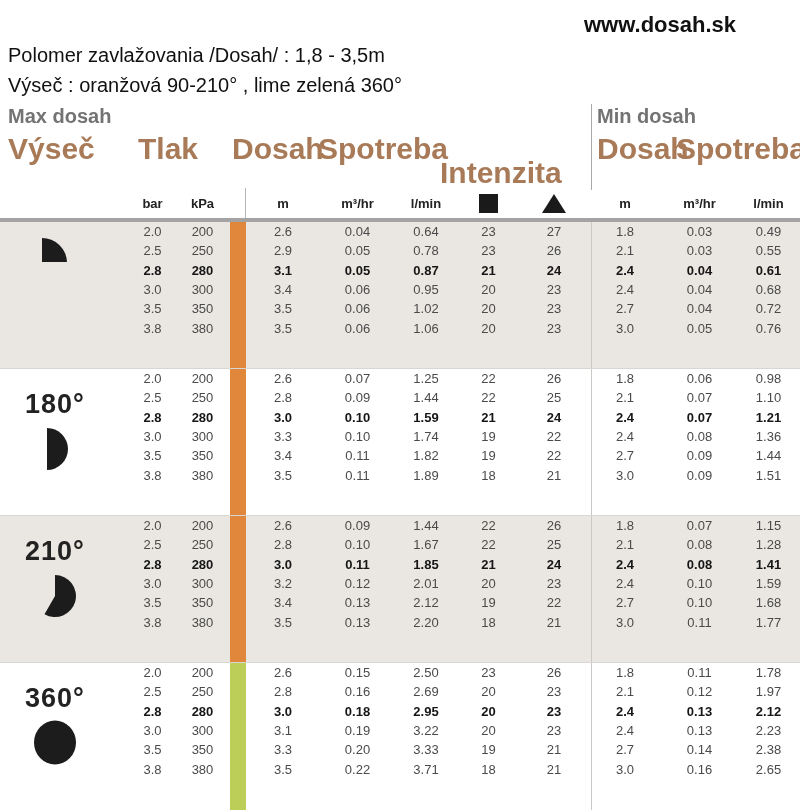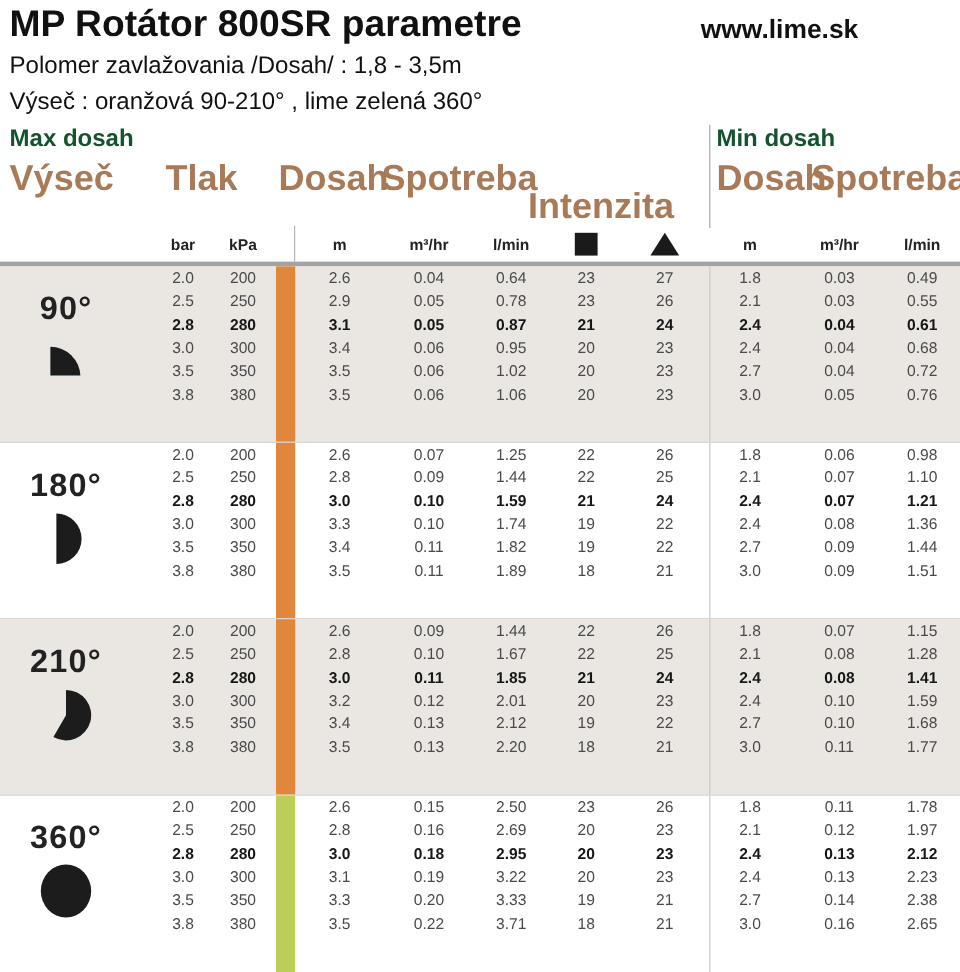--- a/index.html
+++ b/index.html
@@ -2,21 +2,21 @@
 <html><head>
 <meta charset="utf-8">
 <style>
   html,body{margin:0;padding:0;background:#fff;}
   .page{position:relative;width:800px;height:810px;background:#ffffff;overflow:hidden;
         font-family:"Liberation Sans",sans-serif;color:#111;}
   .title{position:absolute;left:8px;top:2px;font-size:31px;font-weight:bold;white-space:nowrap;}
   .website{position:absolute;left:584px;top:12px;font-size:22px;font-weight:bold;white-space:nowrap;}
   .sub{position:absolute;left:8px;font-size:20px;font-weight:normal;white-space:nowrap;}
   .sub1{top:44px;} .sub2{top:74px;}
-  .group-hdr{position:absolute;font-size:20px;font-weight:bold;color:#14532d;white-space:nowrap;}
+  .group-hdr{position:absolute;font-size:20px;font-weight:bold;color:#737373;white-space:nowrap;}
   .maxd{left:8px;top:105px;} .mind{left:597px;top:105px;}
   .colhead{position:absolute;top:132px;font-size:30px;font-weight:bold;color:#a87a58;white-space:nowrap;}
   .ch-vysec{left:8px;} .ch-tlak{left:138px;} .ch-dosah{left:232px;} .ch-spotreba{left:318px;}
   .ch-intenzita{left:440px;margin-top:24px;} .ch-mdosah{left:597px;} .ch-mspotreba{left:676px;}
   .hdr-divider{position:absolute;left:591px;top:104px;width:1px;height:86px;background:#a9a9a9;}
   .grid12{display:grid;grid-template-columns:130px 45px 55px 16px 74px 75px 62px 63px 68px 74px 75px 63px;}
   .units{position:absolute;top:188px;left:0;width:800px;height:34px;align-items:center;
          border-bottom:4px solid #a3a3a3;box-sizing:border-box;}
   .u{text-align:center;font-size:13px;font-weight:bold;color:#222;}
   .stripe-head{border-right:1px solid #b5b5b5;height:100%;}
@@ -34,22 +34,21 @@
   .angleicon{margin-top:5px;line-height:0;}
   .rows{position:absolute;left:0;top:0;width:800px;height:116px;display:grid;grid-template-rows:repeat(6,1fr);}
   .trow{align-items:center;}
   .c{text-align:center;font-size:13px;color:#4a4a4a;}
   .trow.boldrow .c{font-weight:bold;color:#161616;}
 </style>
 </head>
 <body>
 
 <div class="page">
-  <div class="title">MP Rotátor 800SR parametre</div>
-  <div class="website">www.lime.sk</div>
+  <div class="website">www.dosah.sk</div>
   <div class="sub sub1">Polomer zavlažovania /Dosah/ : 1,8 - 3,5m</div>
   <div class="sub sub2">Výseč : oranžová 90-210° , lime zelená 360°</div>
 
   <div class="group-hdr maxd">Max dosah</div>
   <div class="group-hdr mind">Min dosah</div>
   <div class="hdr-divider"></div>
 
   <div class="colhead ch-vysec">Výseč</div>
   <div class="colhead ch-tlak">Tlak</div>
   <div class="colhead ch-dosah">Dosah</div>
@@ -161,21 +160,20 @@
             <div class="c">0.06</div>
             <div class="c">1.06</div>
             <div class="c">20</div>
             <div class="c">23</div>
             <div class="c">3.0</div>
             <div class="c">0.05</div>
             <div class="c">0.76</div>
           </div>
         </div>
         <div class="angleblock">
-          <div class="anglelabel">90°</div>
           <div class="angleicon"><svg width="40" height="38" viewBox="0 0 40 38">
               <path d="M7,35 L7,11 A25,25 0 0 1 32,35 Z" fill="#1c1c1c"></path>
             </svg></div>
         </div>
       </div>
       <div class="section">
         <div class="stripe" style="background: rgb(225, 135, 60);"></div>
         <div class="vdiv"></div>
         <div class="rows">
           <div class="trow grid12">

